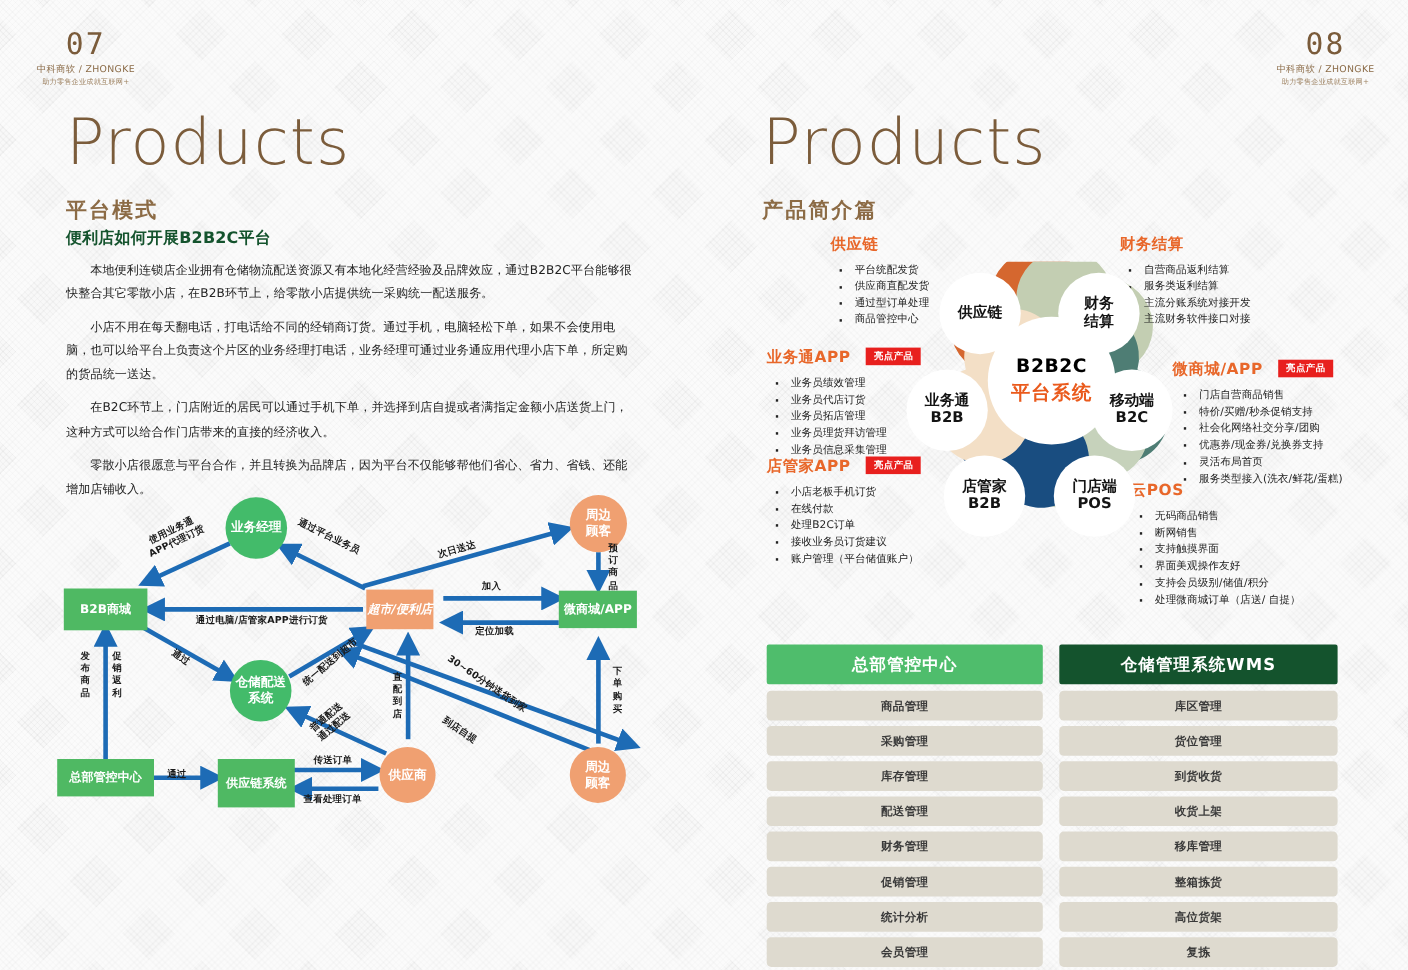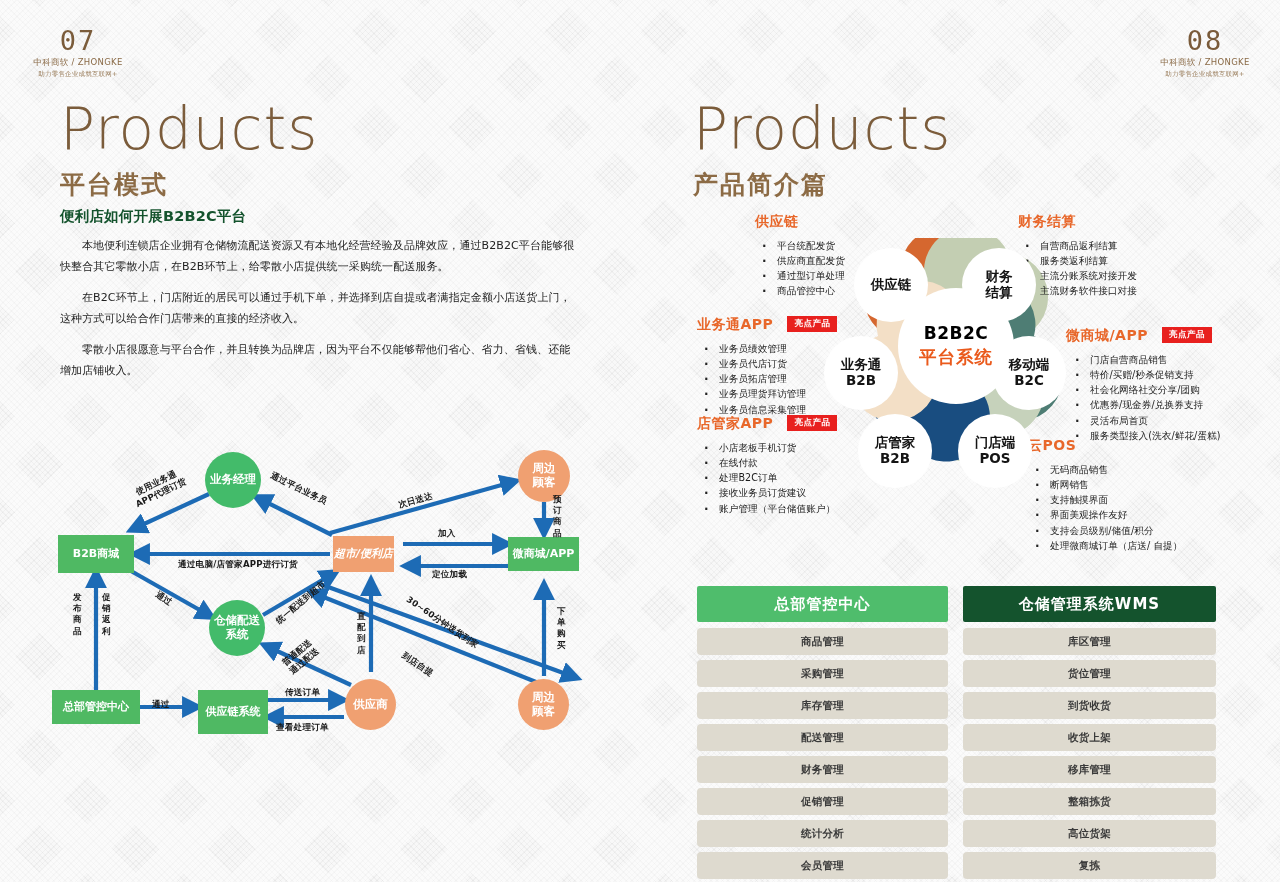--- a/index.html
+++ b/index.html
@@ -35,21 +35,21 @@
     font-weight:300;
   }
   .brand .bn{font-size:8.5px;color:#8a6a46;letter-spacing:.3px;margin-top:3px;white-space:nowrap;}
   .brand .bs{font-size:6.5px;color:#9d8160;letter-spacing:.2px;margin-top:1px;white-space:nowrap;}
 
   
   .ptitle{
     font-family:"DejaVu Sans","Liberation Sans",sans-serif;
     font-size:58px;font-weight:300;color:#7b5c3b;letter-spacing:1px;line-height:1;
   }
-  .psub{font-size:25px;font-weight:bold;color:#8c6b45;margin-top:10px;letter-spacing:2px;}
+  .psub{font-size:19px;font-weight:bold;color:#8c6b45;margin-top:20px;letter-spacing:2px;}
 
   
   .h2{font-size:14.5px;font-weight:bold;color:#14532d;letter-spacing:.2px;}
   .para{font-size:11px;color:#222;line-height:1.95;text-indent:2em;margin-top:9px;letter-spacing:.1px;}
 
   
   .node{position:absolute;display:flex;align-items:center;justify-content:center;
         color:#fff;font-weight:bold;text-align:center;line-height:1.2;}
   .nbox{font-size:11px;}
   .ncirc{border-radius:50%;font-size:11.5px;}
@@ -103,20 +103,21 @@
   </div>
 
   <div style="position:absolute;left:60px;top:100px;">
     <div class="ptitle">Products</div>
     <div class="psub">平台模式</div>
   </div>
 
   <div style="position:absolute;left:60px;top:207px;width:520px;">
     <div class="h2">便利店如何开展B2B2C平台</div>
     <div class="para">本地便利连锁店企业拥有仓储物流配送资源又有本地化经营经验及品牌效应，通过B2B2C平台能够很快整合其它零散小店，在B2B环节上，给零散小店提供统一采购统一配送服务。</div>
+    <div class="para">小店不用在每天翻电话，打电话给不同的经销商订货。通过手机，电脑轻松下单，如果不会使用电脑，也可以给平台上负责这个片区的业务经理打电话，业务经理可通过业务通应用代理小店下单，所定购的货品统一送达。</div>
     <div class="para">在B2C环节上，门店附近的居民可以通过手机下单，并选择到店自提或者满指定金额小店送货上门，这种方式可以给合作门店带来的直接的经济收入。</div>
     <div class="para">零散小店很愿意与平台合作，并且转换为品牌店，因为平台不仅能够帮他们省心、省力、省钱、还能增加店铺收入。</div>
   </div>
 
   <div style="position:absolute;left:0;top:0;width:640px;height:882px;">
 
     <svg width="640" height="882" style="position:absolute;left:0;top:0;">
       <defs>
         <marker id="ah" markerWidth="5.2" markerHeight="5.2" refX="3.8" refY="2.6" orient="auto">
           <path d="M0,0 L5.2,2.6 L0,5.2 z" fill="#1d6bb5"></path>

